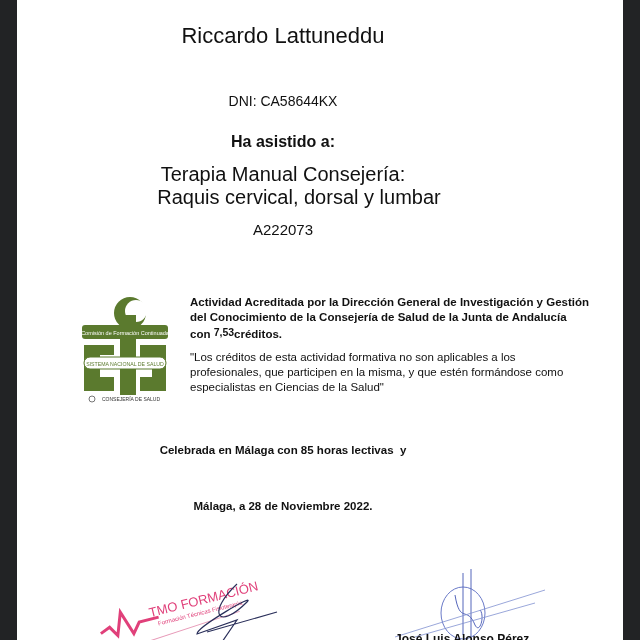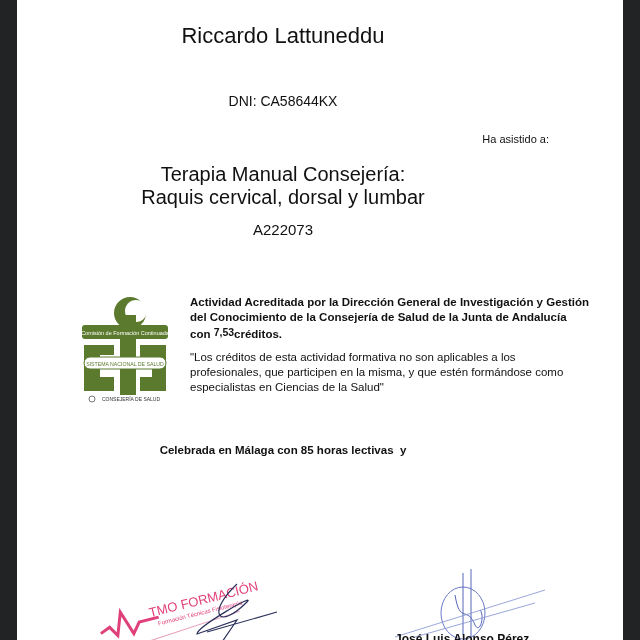--- a/index.html
+++ b/index.html
@@ -8,23 +8,23 @@
     background:#222325;
     font-family:"Liberation Sans", sans-serif;
   }
   .page {
     position:absolute; left:17px; top:0; width:606px; height:640px;
     background:#ffffff; overflow:hidden;
   }
   .abs { position:absolute; left:0; width:532px; text-align:center; color:#111; }
   .name { top:23px; font-size:22px; }
   .dni { top:93px; font-size:14px;text-align:center; }
-  .asistido { top:133px; font-size:11px; font-weight:normal;text-align:right; }
+  .asistido { top:133px; font-size:16px; font-weight:bold; }
   .course1 { top:163px; font-size:20px; }
-  .course2 { top:186px; font-size:20px; }
+  .course2 { top:186px; font-size:20px;padding-left:16px; }
   .code { top:221px; font-size:15px; }
 
   .logo { position:absolute; left:63px; top:295px; width:90px; height:110px; }
 
   .accred { position:absolute; left:173px; top:295px; width:400px; font-size:11.5px; font-weight:bold; line-height:15px; color:#111; }
   .accred .credits { font-size:10.5px; vertical-align:2px; }
   .quote { position:absolute; left:173px; top:350px; width:400px; font-size:11.5px; line-height:15px; color:#111; }
 
   .cele1 { top:444px; font-size:11.5px; font-weight:bold; }
   .cele2 { top:459px; font-size:11.5px; font-weight:bold; }
@@ -58,20 +58,21 @@
     <text x="45" y="40" font-size="5.5" fill="#ffffff" text-anchor="middle" font-family="Liberation Sans, sans-serif">Comisión de Formación Continuada</text>
     <text x="45" y="70.5" font-size="5.2" fill="#5b7a2e" text-anchor="middle" font-family="Liberation Sans, sans-serif">SISTEMA NACIONAL DE SALUD</text>
     <circle cx="12" cy="104" r="3" fill="none" stroke="#555" stroke-width="0.8"></circle>
     <text x="22" y="106" font-size="5" fill="#333" font-family="Liberation Sans, sans-serif">CONSEJERÍA DE SALUD</text>
   </svg>
 
   <div class="accred"><span>Actividad Acreditada por la Dirección General de Investigación y Gestión del Conocimiento de la Consejería de Salud de la Junta de Andalucía con </span><span class="credits">7,53</span><span>créditos.</span></div>
   <div class="quote">"Los créditos de esta actividad formativa no son aplicables a los profesionales, que participen en la misma, y que estén formándose como especialistas en Ciencias de la Salud"</div>
 
   <div class="abs cele1" style="white-space:pre">Celebrada en Málaga con 85 horas lectivas  y</div>
+  <div class="abs place">Málaga, a 28 de Noviembre 2022.</div>
 
   <svg class="stamp" viewBox="0 0 200 70">
     <g transform="rotate(-14 100 35)">
       <path d="M10 40 l10 -4 l6 10 l8 -22 l8 24 l8 -10 l20 0" fill="none" stroke="#e0407a" stroke-width="3"></path>
       <text x="62" y="36" font-size="13" fill="#e0407a" font-family="Liberation Sans, sans-serif">TMO FORMACIÓN</text>
       <text x="68" y="46" font-size="6" fill="#e0407a" font-family="Liberation Sans, sans-serif">Formación Técnicas Fisioterapia</text>
       <line x1="40" y1="60" x2="150" y2="52" stroke="#e79ab8" stroke-width="1"></line>
     </g>
     <path d="M150 12 C120 40 130 60 160 30 C170 20 110 55 110 62 L150 48 L135 70 M120 60 L190 40" fill="none" stroke="#2a2f5a" stroke-width="1.2"></path>
   </svg>

